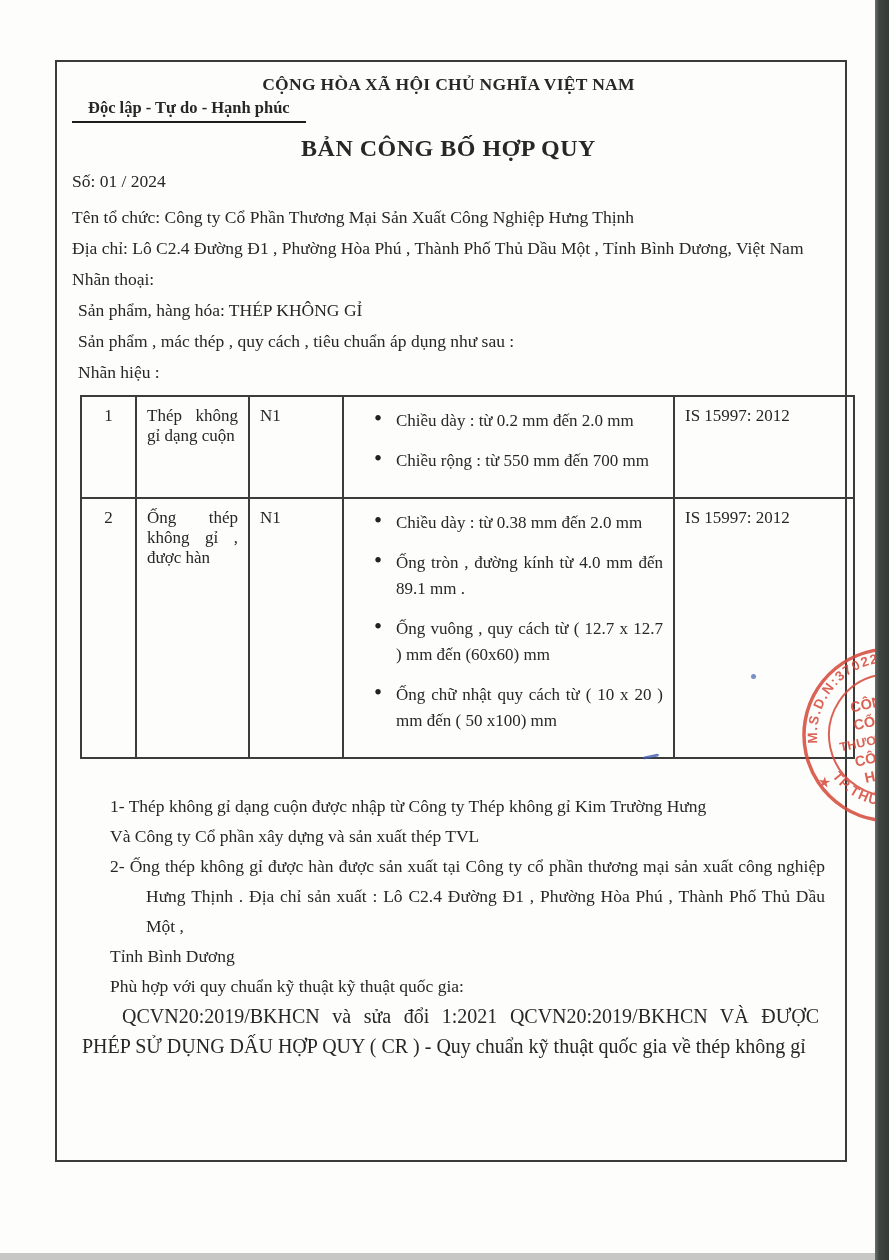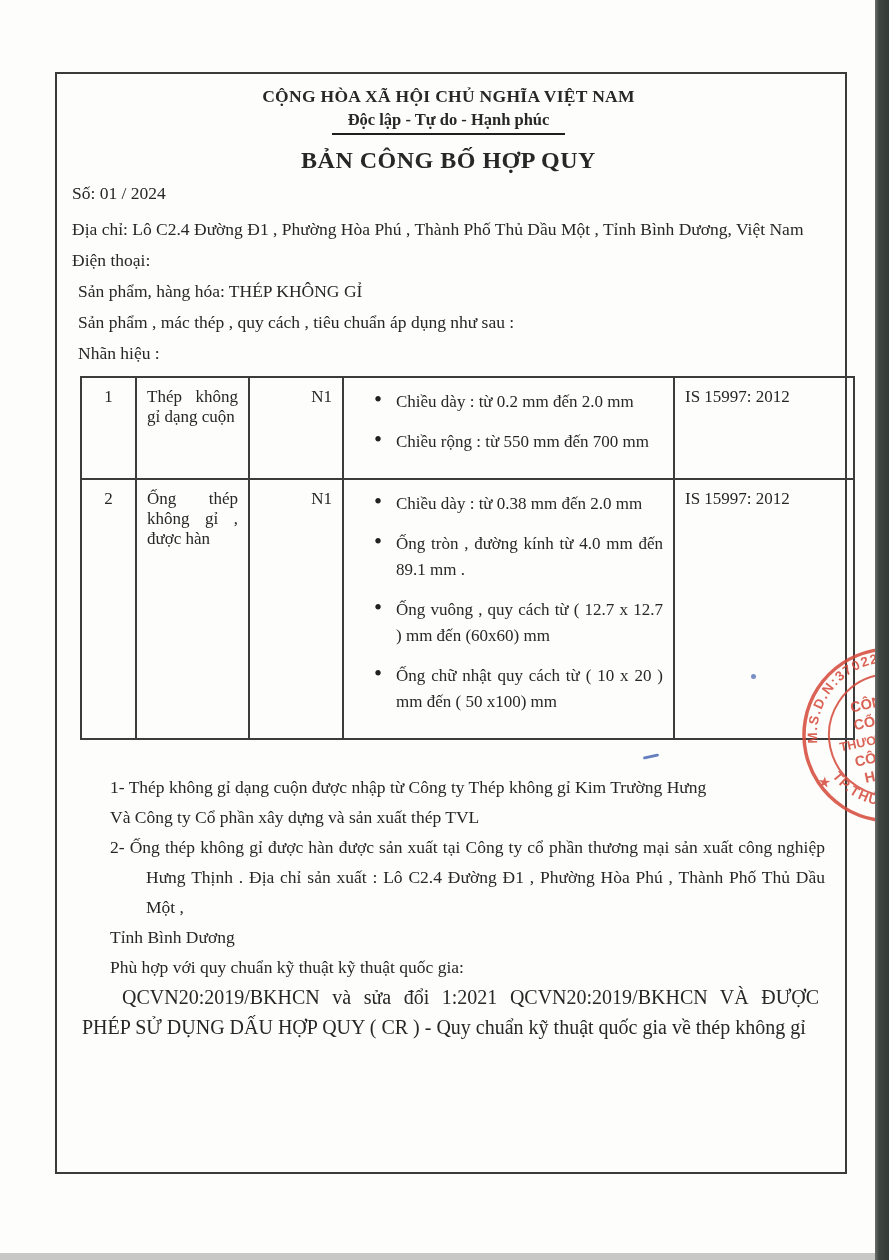--- a/index.html
+++ b/index.html
@@ -30,32 +30,32 @@
     width: 16px; height: 3px; background: #3e5fae;
     transform: rotate(-12deg); border-radius: 2px; opacity: .8; z-index: 6;
   }
   .ink-mark-2 {
     position: absolute; left: 751px; top: 674px;
     width: 5px; height: 5px; background: #3e5fae;
     border-radius: 50%; opacity: .7; z-index: 6;
   }
   
   .doc-border {
-    position: absolute; left: 55px; top: 72px;
+    position: absolute; left: 55px; top: 60px;
     width: 792px; height: 1102px;
     border: 2px solid #3b3b3b;
     padding: 12px 20px 0 15px;
     background: transparent;
     z-index: 5;
   }
   .nat-title {
     text-align: center; font-weight: bold;
     font-size: 17.5px; letter-spacing: .3px;
   }
-  .nat-motto { text-align: center; margin-top: 3px; }
+  .nat-motto { text-align: left; margin-top: 3px; }
   .nat-motto span {
     display: inline-block; font-weight: bold; font-size: 16.5px;
     border-bottom: 2px solid #1e1e1e; padding: 0 16px 3px 16px;
   }
   .doc-title {
     text-align: center; font-weight: bold; font-size: 24px;
     letter-spacing: .5px; margin-top: 12px;
   }
   .doc-number { text-align: left; font-size: 17.5px; margin-top: 9px; }
   .body-text { margin-top: 10px; font-size: 17.5px; line-height: 31px; }
@@ -68,21 +68,21 @@
     width: 773px; margin: 7px 0 0 8px;
     font-size: 17px;
   }
   table.spec th, table.spec td {
     border: 2px solid #3c3c3c;
     vertical-align: top;
     padding: 9px 10px;
   }
   table.spec th { font-weight: normal; text-align: left; padding: 11px 10px; }
   th.c-stt, td.c-stt { text-align: center; }
-  td.c-mac { text-align: right; }
+  td.c-mac { text-align: left; }
   td.c-sp { text-align: justify; }
   ul.qc { list-style: none; margin: 2px 0 0 16px; }
   ul.qc li {
     position: relative; padding-left: 26px;
     text-align: justify; line-height: 26px;
     margin-bottom: 14px;
   }
   ul.qc li::before {
     content: "\2022";
     position: absolute; left: 4px; top: -2px;
@@ -118,22 +118,23 @@
 
     <div class="nat-title">CỘNG HÒA XÃ HỘI CHỦ NGHĨA VIỆT NAM</div>
     <div class="nat-motto">
       <span>Độc lập - Tự do - Hạnh phúc</span>
     </div>
 
     <div class="doc-title">BẢN CÔNG BỐ HỢP QUY</div>
     <div class="doc-number">Số: 01 / 2024</div>
 
     <div class="body-text">
+      <p>Tên tổ chức: Công ty Cổ Phần Thương Mại Sản Xuất Công Nghiệp Hưng Thịnh</p>
       <p>Địa chỉ: Lô C2.4 Đường Đ1 , Phường Hòa Phú , Thành Phố Thủ Dầu Một , Tỉnh Bình Dương, Việt Nam</p>
-      <p>Điện thoại:</p>
+      <p>Nhãn thoại:</p>
       <p class="p-indent"><span>Sản phẩm, hàng hóa: </span><span class="bold">THÉP KHÔNG GỈ</span></p>
       <p class="p-indent">Sản phẩm , mác thép , quy cách , tiêu chuẩn áp dụng như sau :</p>
       <p class="p-indent">Nhãn hiệu :</p>
     </div>
 
     <table class="spec">
       <colgroup>
         <col style="width:55px">
           <col style="width:113px">
           <col style="width:94px">

